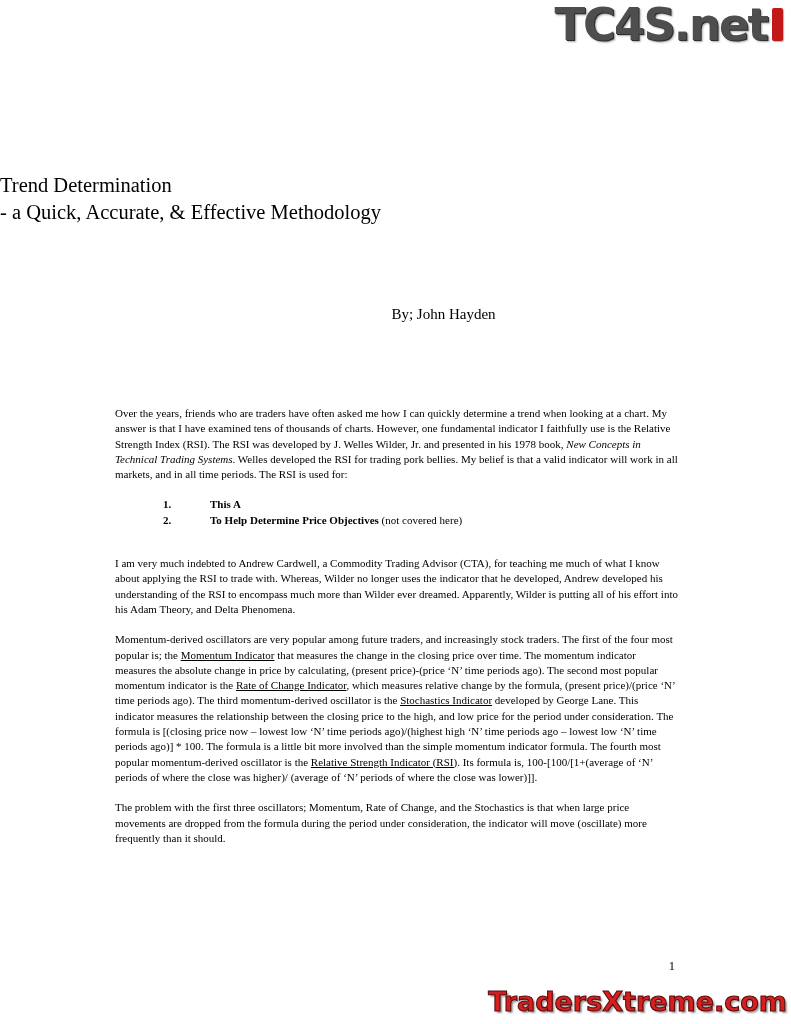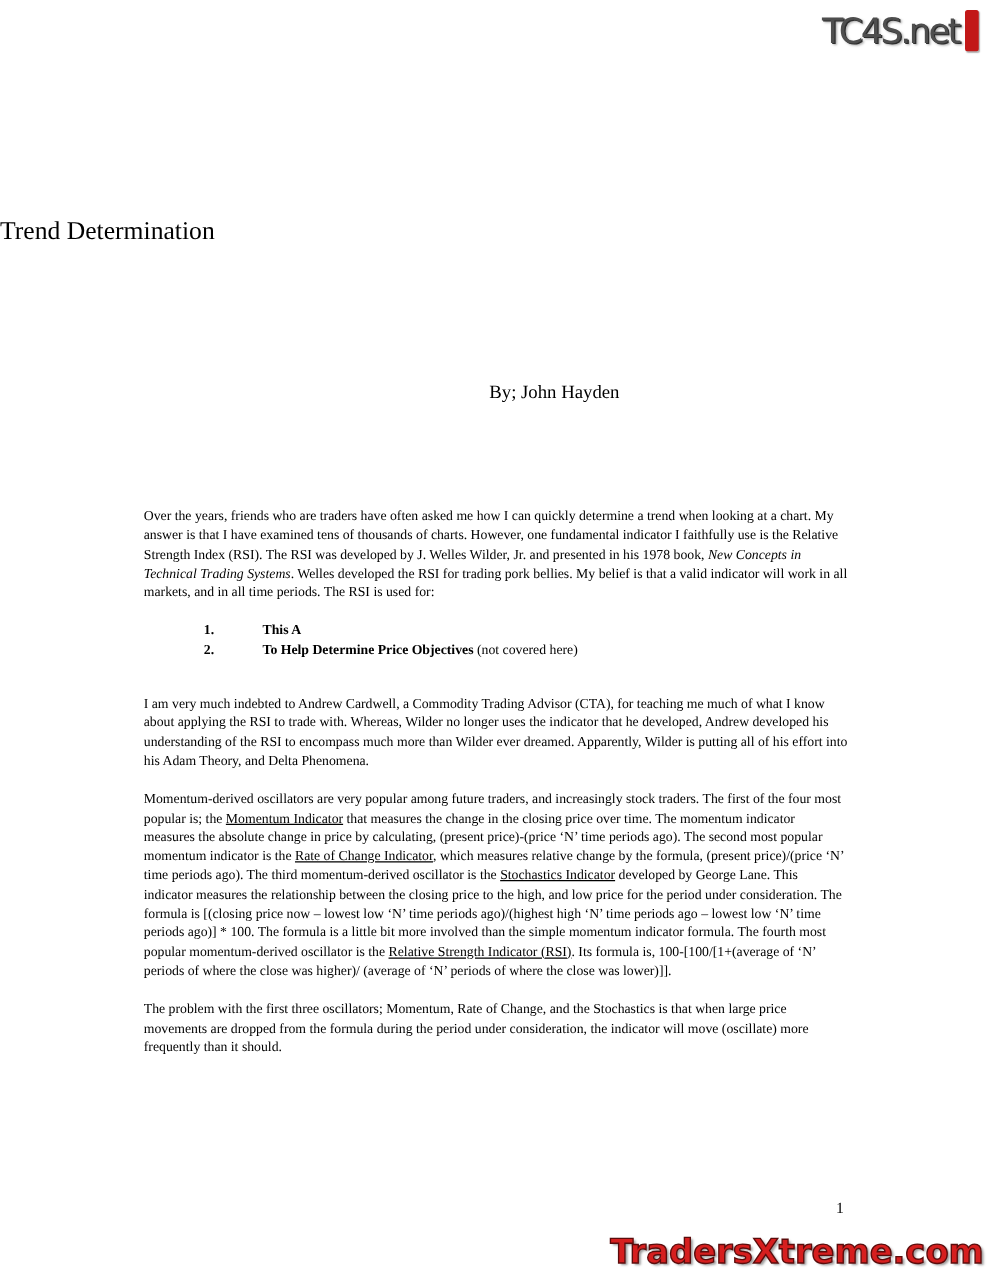--- a/index.html
+++ b/index.html
@@ -16,22 +16,22 @@
   
   .header-logo {
     position: absolute;
     top: 2px;
     right: 8px;
     display: flex;
     align-items: flex-start;
   }
   .logo-text {
     font-family: "DejaVu Sans", sans-serif;
-    font-weight: normal;
-    font-size: 28px;
+    font-weight: bold;
+    font-size: 45px;
     line-height: 46px;
     color: #4e4e4e;
     letter-spacing: -2px;
     text-shadow: 1px 1px 0 #2d2d2d, 2px 2px 2px rgba(0,0,0,.35);
   }
   .logo-accent {
     width: 11px;
     height: 33px;
     background: #c21818;
     border-radius: 2px;
@@ -133,20 +133,21 @@
 
 <div class="page">
 
   <div class="header-logo">
     <span class="logo-text">TC4S.net</span>
     <span class="logo-accent"></span>
   </div>
 
   <div class="title">
     <div>Trend Determination</div>
+    <div>- a Quick, Accurate, &amp; Effective Methodology</div>
   </div>
 
   <div class="byline">By; John Hayden</div>
 
   <div class="body-text">
     <p><span>Over the years, friends who are traders have often asked me how I can quickly determine a trend when looking at a chart. My answer is that I have examined tens of thousands of charts. However, one fundamental indicator I faithfully use is the Relative Strength Index (RSI). The RSI was developed by J. Welles Wilder, Jr. and presented in his 1978 book, </span><span style="font-style: italic;">New Concepts in Technical Trading Systems</span><span>. Welles developed the RSI for trading pork bellies. My belief is that a valid indicator will work in all markets, and in all time periods.  The RSI is used for:</span></p>
 
     <div class="doc-list">
       <div class="list-row">
         <span class="list-num">1.</span>

